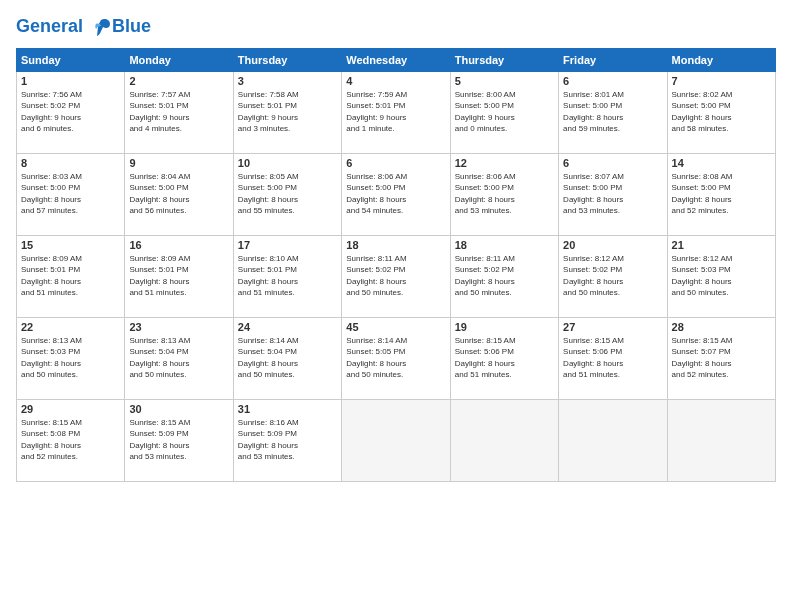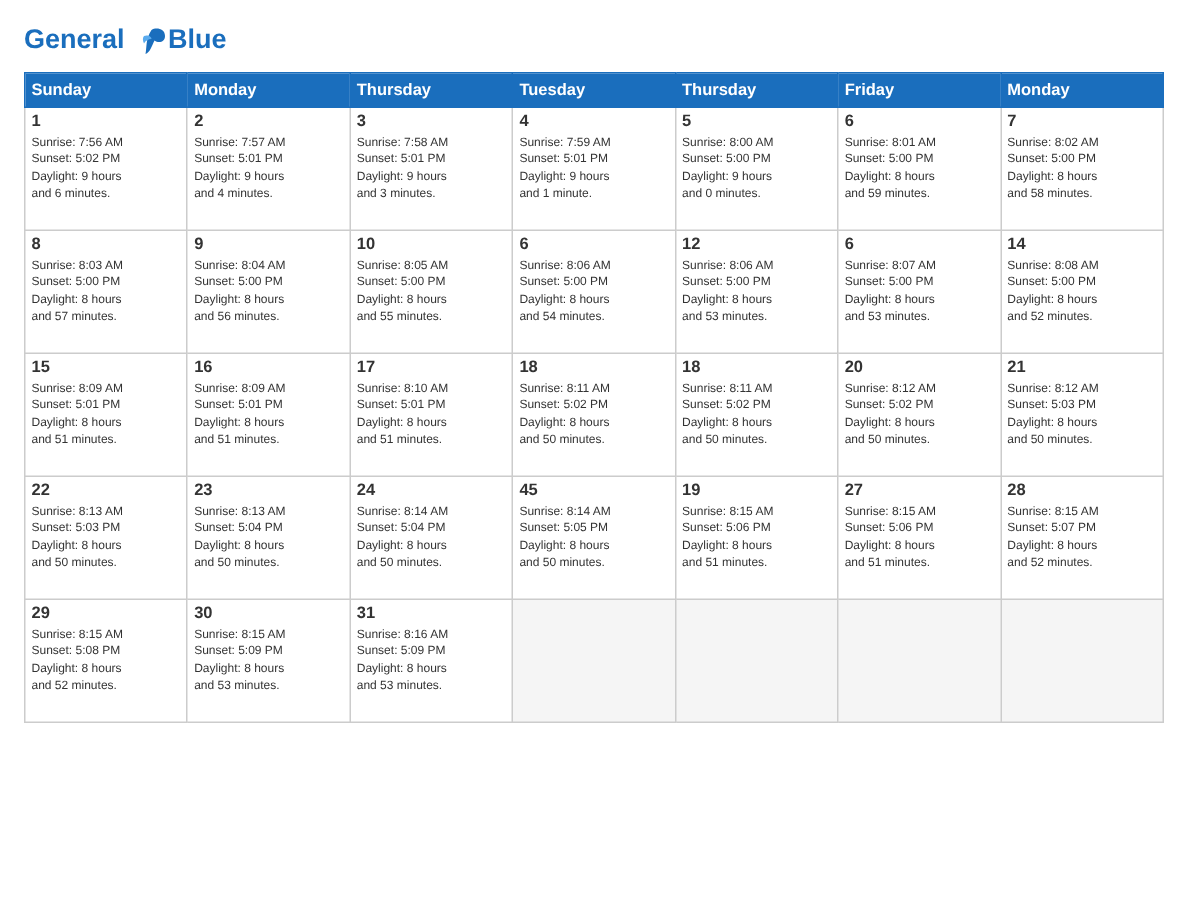--- a/index.html
+++ b/index.html
@@ -101,21 +101,21 @@
       <div class="location"></div>
     </div>
   </div>
 
   <table>
     <thead>
       <tr>
         <th>Sunday</th>
         <th>Monday</th>
         <th>Thursday</th>
-        <th>Tuesday</th>
+        <th>Wednesday</th>
         <th>Thursday</th>
         <th>Friday</th>
         <th>Monday</th>
       </tr>
     </thead>
     <tbody id="calendar-body">
     <tr>
           <td>
             <span class="day-num">1</span>
             <div class="cell-text">Sunrise: 7:56 AM<br>Sunset: 5:02 PM<br>Daylight: 9 hours<br>and 6 minutes.</div>

